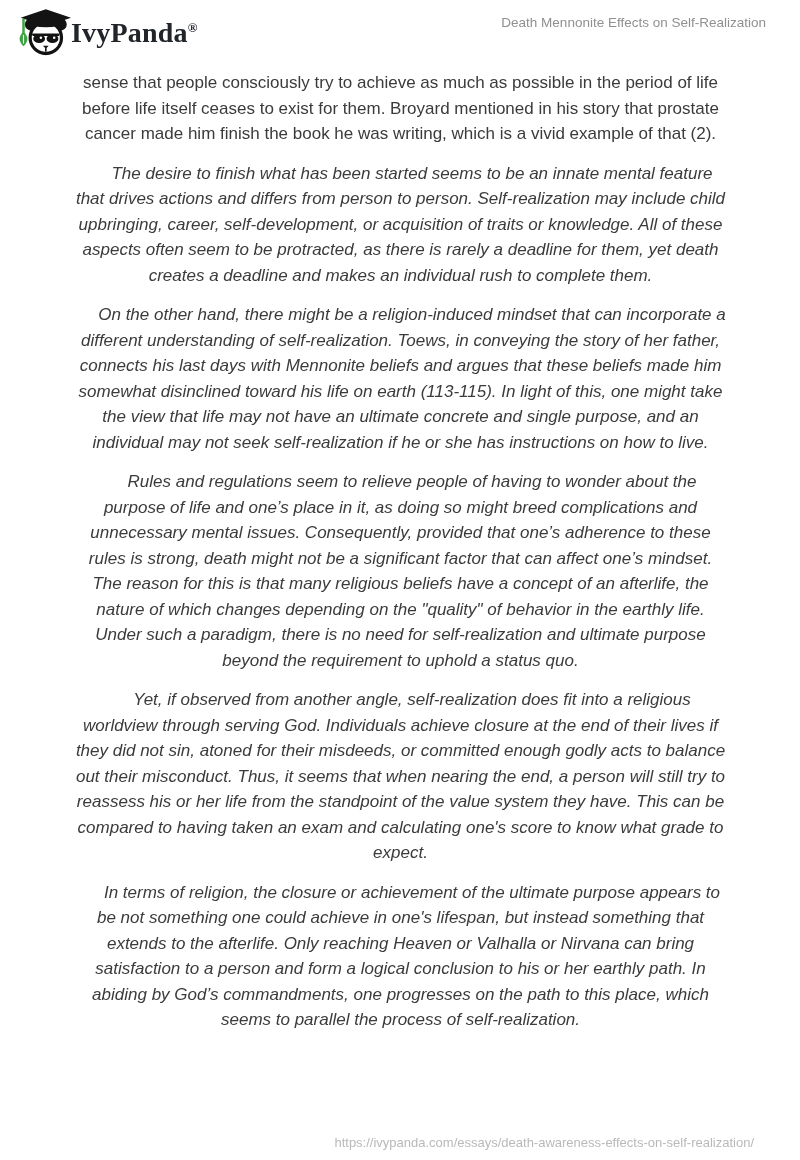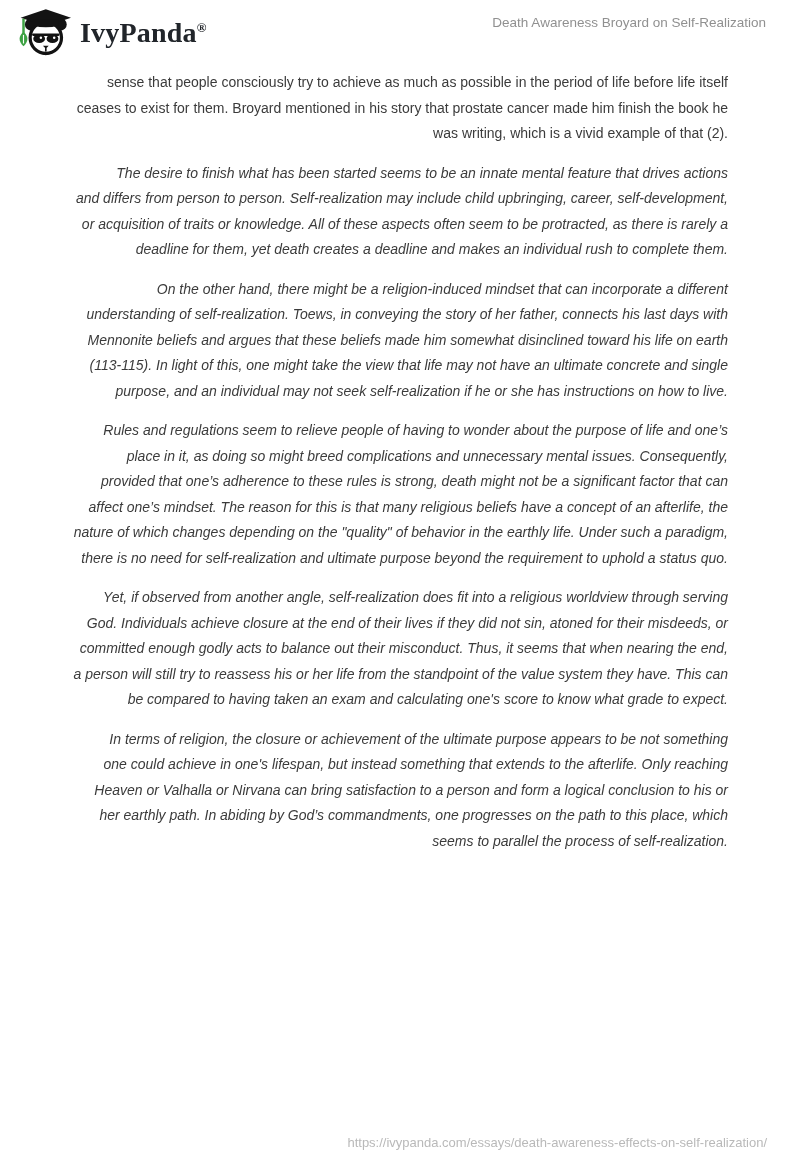--- a/index.html
+++ b/index.html
@@ -16,21 +16,20 @@
   .header {
     display: flex;
     justify-content: space-between;
     align-items: flex-start;
     padding: 8px 34px 0 14px;
     height: 50px;
   }
   .brand {
     display: flex;
     align-items: center;
-    gap: 9px;
   }
   .logo { width: 57px; height: 50px; display: inline-block; }
   .logo svg { display: block; width: 100%; height: 100%; }
   .brand-text {
     font-family: "Liberation Serif", serif;
     font-weight: 700;
     font-size: 28px;
     color: var(--brand-text, #21252a);
     letter-spacing: 0.2px;
     line-height: 50px;
@@ -48,31 +47,31 @@
     color: var(--header-title, #909090);
     white-space: nowrap;
   }
 
   
   .content {
     margin: 12px 72px 0 73px;
   }
   .content p {
     margin: 0 0 14px 0;
-    font-size: 14px;
+    font-size: 17px;
     line-height: 25.5px;
     color: var(--body-text, #3b3b3b);
-    text-align: right;
+    text-align: center;
   }
   .content p.indent { text-indent: 23px; font-style: italic; }
 
   
   .footer {
     position: absolute;
-    right: 33px;
+    right: 46px;
     bottom: 10px;
     font-size: 13px;
     color: var(--footer-url, #b9b9b9);
     white-space: nowrap;
   }
 </style>
 </head>
 <body>
 
 <div class="page">
@@ -102,21 +101,21 @@
           <circle cx="28.3" cy="30" r="1.3" fill="#ffffff"></circle>
           <circle cx="42.3" cy="30" r="1.3" fill="#ffffff"></circle>
 
           <polygon points="30.5,38.5 36.5,38.5 33.5,41.5" fill="#131313"></polygon>
 
           <path d="M33.5 41.5 L33.5 44 M29.5 46 Q33.5 49 37.5 46" stroke="#131313" stroke-width="1.7" fill="none" stroke-linecap="round"></path>
         </svg>
       </span>
       <span class="brand-text"><span>IvyPanda</span><sup>®</sup></span>
     </div>
-    <div class="doc-title">Death Awareness Broyard on Self-Realization</div>
+    <div class="doc-title">Death Mennonite Effects on Self-Realization</div>
   </header>
 
   <main class="content">
     <p>sense that people consciously try to achieve as much as possible in the period of life before life itself ceases to exist for them. Broyard mentioned in his story that prostate cancer made him finish the book he was writing, which is a vivid example of that (2).</p>
     <p class="indent">The desire to finish what has been started seems to be an innate mental feature that drives actions and differs from person to person. Self-realization may include child upbringing, career, self-development, or acquisition of traits or knowledge. All of these aspects often seem to be protracted, as there is rarely a deadline for them, yet death creates a deadline and makes an individual rush to complete them.</p>
     <p class="indent">On the other hand, there might be a religion-induced mindset that can incorporate a different understanding of self-realization. Toews, in conveying the story of her father, connects his last days with Mennonite beliefs and argues that these beliefs made him somewhat disinclined toward his life on earth (113-115). In light of this, one might take the view that life may not have an ultimate concrete and single purpose, and an individual may not seek self-realization if he or she has instructions on how to live.</p>
     <p class="indent">Rules and regulations seem to relieve people of having to wonder about the purpose of life and one’s place in it, as doing so might breed complications and unnecessary mental issues. Consequently, provided that one’s adherence to these rules is strong, death might not be a significant factor that can affect one’s mindset. The reason for this is that many religious beliefs have a concept of an afterlife, the nature of which changes depending on the "quality" of behavior in the earthly life. Under such a paradigm, there is no need for self-realization and ultimate purpose beyond the requirement to uphold a status quo.</p>
     <p class="indent">Yet, if observed from another angle, self-realization does fit into a religious worldview through serving God. Individuals achieve closure at the end of their lives if they did not sin, atoned for their misdeeds, or committed enough godly acts to balance out their misconduct. Thus, it seems that when nearing the end, a person will still try to reassess his or her life from the standpoint of the value system they have. This can be compared to having taken an exam and calculating one's score to know what grade to expect.</p>
     <p class="indent">In terms of religion, the closure or achievement of the ultimate purpose appears to be not something one could achieve in one's lifespan, but instead something that extends to the afterlife. Only reaching Heaven or Valhalla or Nirvana can bring satisfaction to a person and form a logical conclusion to his or her earthly path. In abiding by God’s commandments, one progresses on the path to this place, which seems to parallel the process of self-realization.</p>
   </main>

